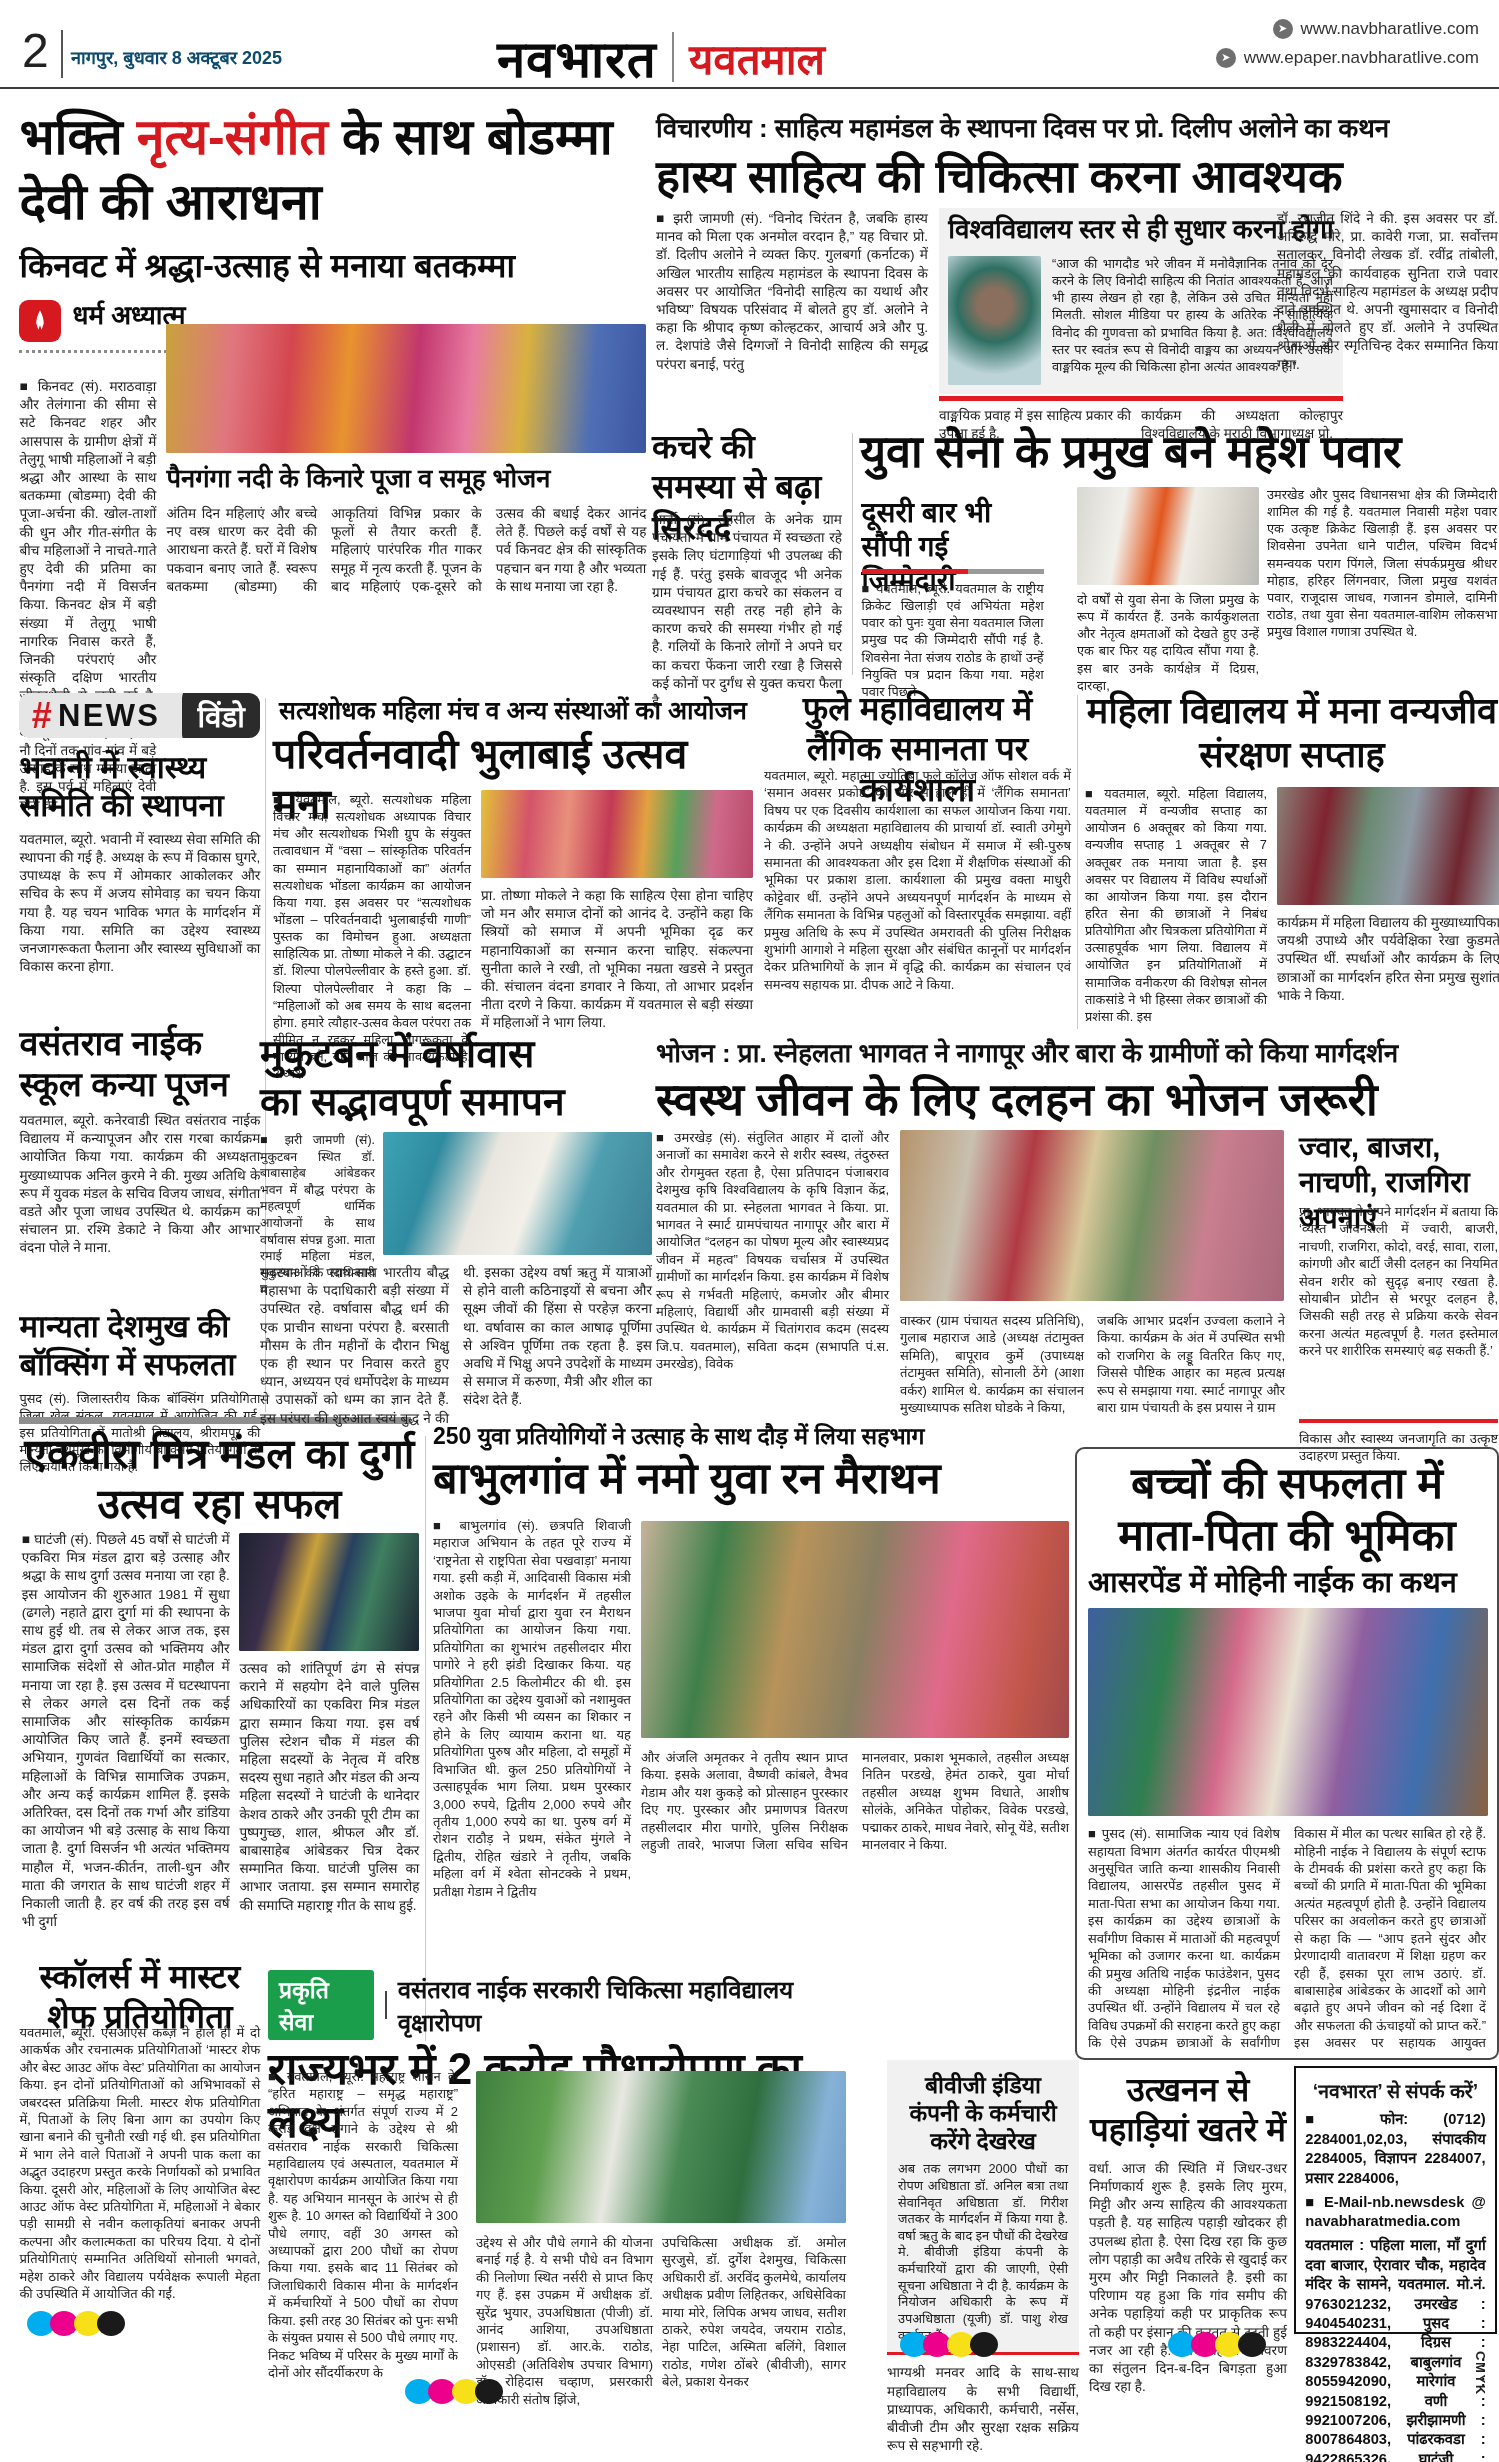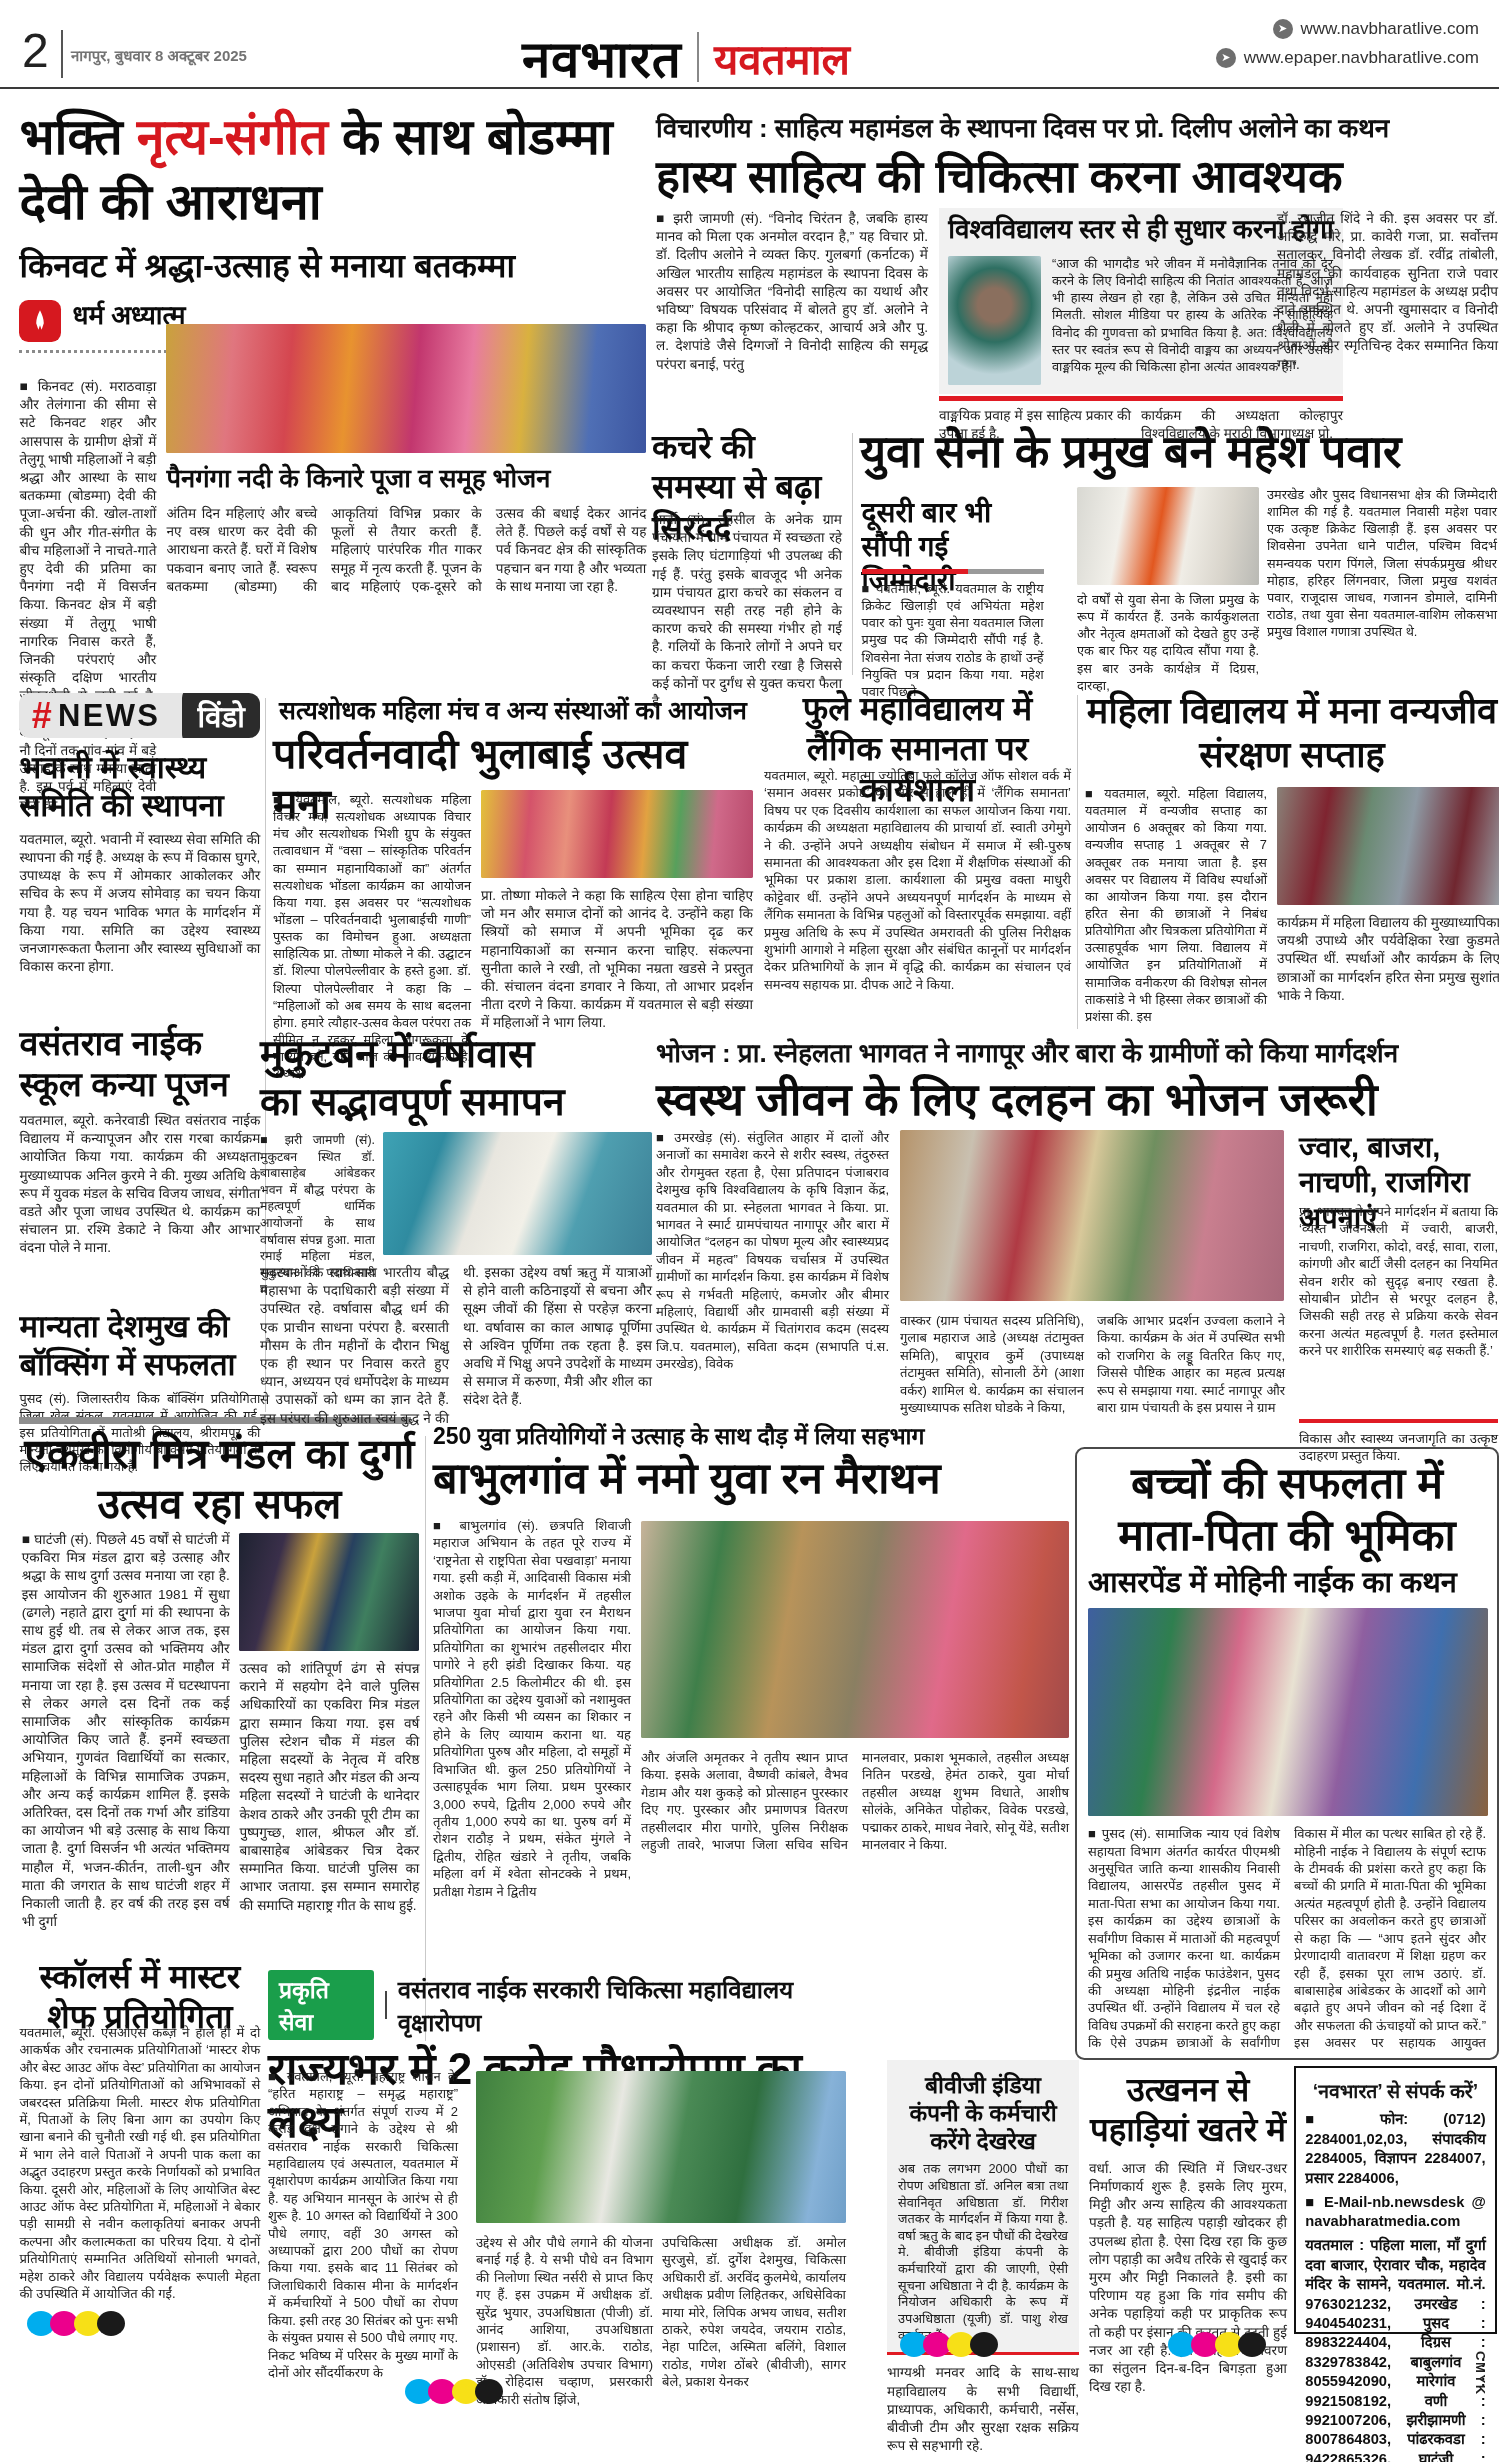--- a/index.html
+++ b/index.html
@@ -4,22 +4,22 @@
 <style>
   * { margin:0; padding:0; box-sizing:border-box; }
   body { background:#d8d8d8; font-family:"Liberation Sans", sans-serif; }
   .page { position:relative; width:1499px; height:2462px; background:#ffffff; margin:0 auto; overflow:hidden; color:#151515; }
   .abs { position:absolute; }
 
   
   .hdr-rule { left:0; top:87px; width:1499px; height:2.3px; background:#3a3a3a; }
   .pageno { left:22px; top:23px; font-size:48px; font-weight:400; color:#222; }
   .hdr-vline { left:61px; top:29.5px; width:1.6px; height:48px; background:#555; }
-  .dateline { left:71px; top:45px; font-size:15px; font-weight:700; color:#737373; }
-  .masthead { left:522px; top:22px; width:435px; display:flex; align-items:center; gap:15px; }
+  .dateline { left:71px; top:45px; font-size:18px; font-weight:700; color:#0c4a6e; }
+  .masthead { left:497px; top:22px; width:435px; display:flex; align-items:center; gap:15px; }
   .mast-main { font-size:51px; font-weight:800; color:#0a0a0a; letter-spacing:0.8px; }
   .mast-div { width:2.3px; height:50px; background:#888; }
   .mast-ed { font-size:42px; font-weight:800; color:#d6181f; }
   .urls { right:20px; top:18.6px; text-align:right; }
   .url-row { display:flex; justify-content:flex-end; align-items:center; gap:7.8px; margin-bottom:9.3px; }
   .url-ico { width:20px; height:20px; border-radius:50%; background:#6e6e6e; color:#fff; font-size:11px; display:flex; align-items:center; justify-content:center; }
   .url-txt { font-size:17px; color:#333; }
 
   
   .hl { font-weight:800; color:#0b0b0b; line-height:1.22; }

